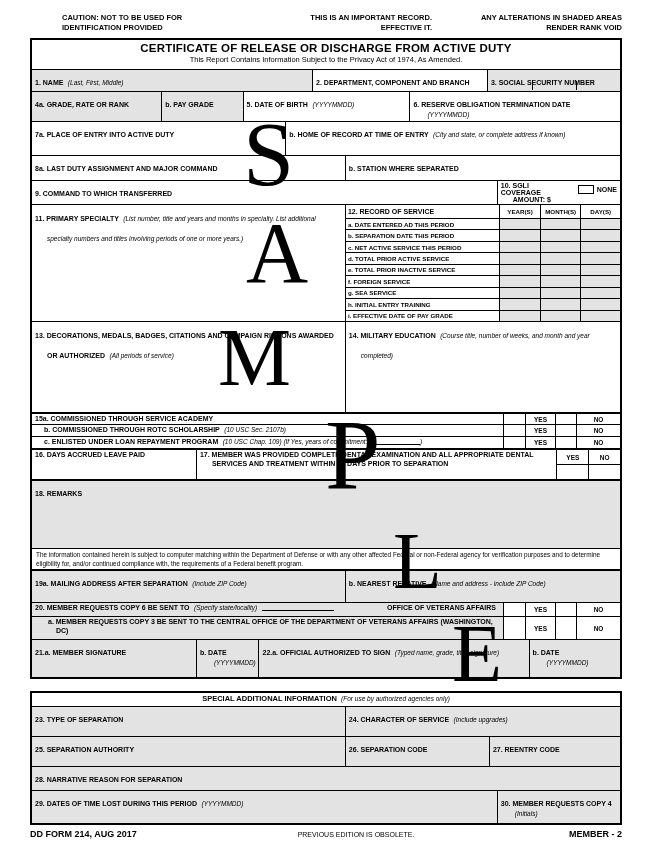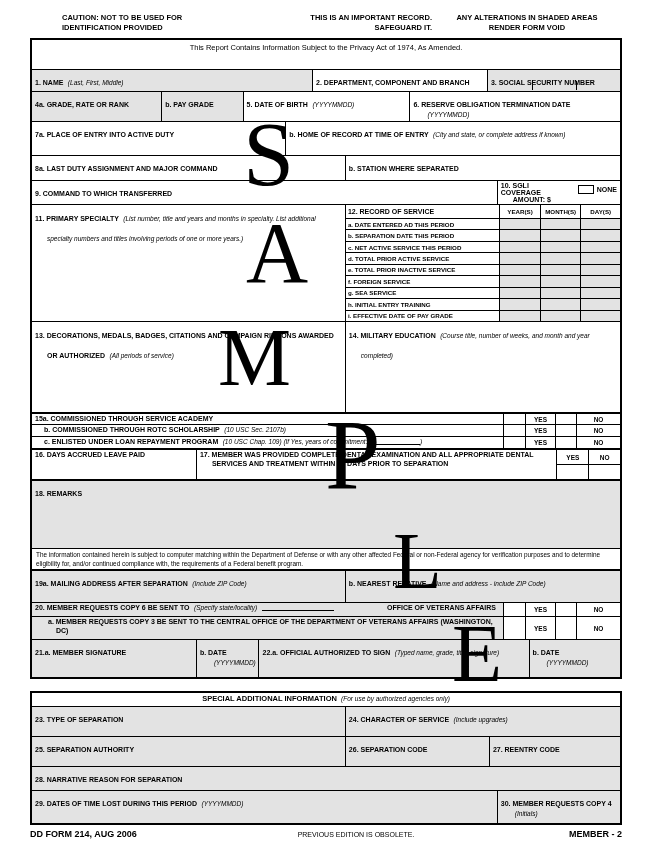--- a/index.html
+++ b/index.html
@@ -4,21 +4,21 @@
 <style>
   * { margin:0; padding:0; box-sizing:border-box; }
   html,body { width:650px; height:842px; background:#ffffff; }
   body { font-family:"Liberation Sans","DejaVu Sans",sans-serif; color:#000; position:relative; overflow:hidden; }
   .page { position:absolute; left:0; top:0; width:650px; height:842px; }
 
   
   .caution-row { position:absolute; left:30px; top:13px; width:592px; display:flex; justify-content:space-between; font-size:7.5px; font-weight:bold; line-height:1.3; }
   .caution-left { width:170px; text-align:left;margin-left:32px; }
   .caution-center { width:200px; text-align:right; }
-  .caution-right { width:190px; text-align:center; }
+  .caution-right { width:190px; text-align:right; }
 
   
   .form-box { position:absolute; left:30px; top:38px; width:592px; height:641px; border:2px solid #000; display:flex; flex-direction:column; background:#fff; }
   .title-block { height:29px; text-align:center; padding-top:2px; }
   .form-title { font-size:11.5px; font-weight:bold; letter-spacing:.2px; }
   .form-subtitle { font-size:7.5px; margin-top:1px; }
 
   .row { display:flex; border-top:1px solid #000; flex-shrink:0; }
   .row.thick { border-top-width:2px; }
   .cell { border-left:1px solid #000; padding:1px 3px; overflow:hidden; position:relative; }
@@ -110,31 +110,32 @@
 
 <div class="page">
 
   <div class="caution-row">
     <div class="caution-left">
       <div>CAUTION:  NOT TO BE USED FOR</div>
       <div>IDENTIFICATION PROVIDED</div>
     </div>
     <div class="caution-center">
       <div>THIS IS AN IMPORTANT RECORD.</div>
-      <div>SAFEGUARD IT.</div>
+      <div>EFFECTIVE IT.</div>
     </div>
     <div class="caution-right">
       <div>ANY ALTERATIONS IN SHADED AREAS</div>
-      <div>RENDER FORM VOID</div>
+      <div>RENDER RANK VOID</div>
     </div>
   </div>
 
   <div class="form-box">
 
     <div class="title-block">
+      <div class="form-title">CERTIFICATE OF RELEASE OR DISCHARGE FROM ACTIVE DUTY</div>
       <div class="form-subtitle">This Report Contains Information Subject to the Privacy Act of 1974, As Amended.</div>
     </div>
 
     <div class="row h22">
       <div class="cell shaded w282">
         <span class="lbl">1.  NAME</span>
         <span class="hint">(Last, First, Middle)</span>
       </div>
       <div class="cell w176">
         <span class="lbl">2.  DEPARTMENT, COMPONENT AND BRANCH</span>
@@ -435,21 +436,21 @@
         <span class="hint">(YYYYMMDD)</span>
       </div>
       <div class="cell shaded w124">
         <span class="lbl">30. MEMBER REQUESTS COPY 4</span>
         <span class="hint sub-hint">(Initials)</span>
       </div>
     </div>
   </div>
 
   <div class="footer">
-    <div class="foot-left">DD FORM 214, AUG 2006</div>
+    <div class="foot-left">DD FORM 214, AUG 2017</div>
     <div class="foot-center">PREVIOUS EDITION IS OBSOLETE.</div>
     <div class="foot-right">MEMBER - 2</div>
   </div>
 
   <div class="wm wm-s">S</div>
   <div class="wm wm-a">A</div>
   <div class="wm wm-m">M</div>
   <div class="wm wm-p">P</div>
   <div class="wm wm-l">L</div>
   <div class="wm wm-e">E</div>

